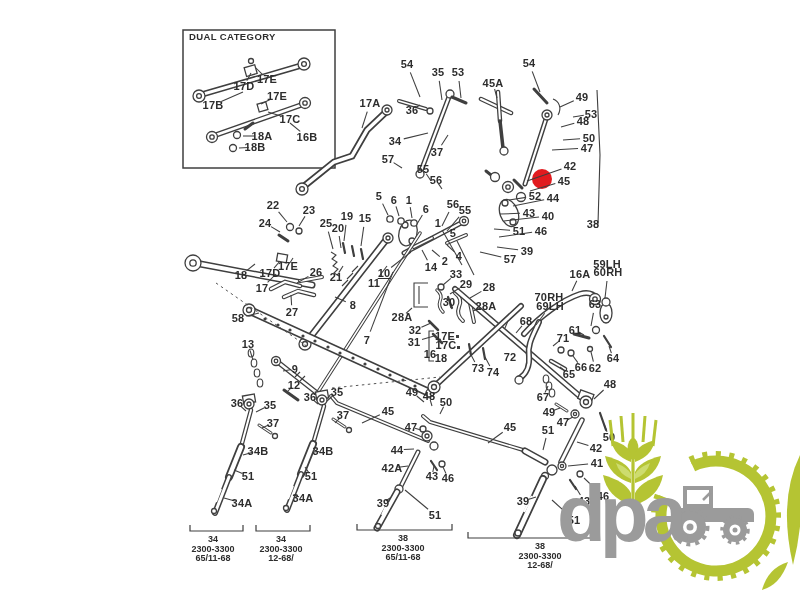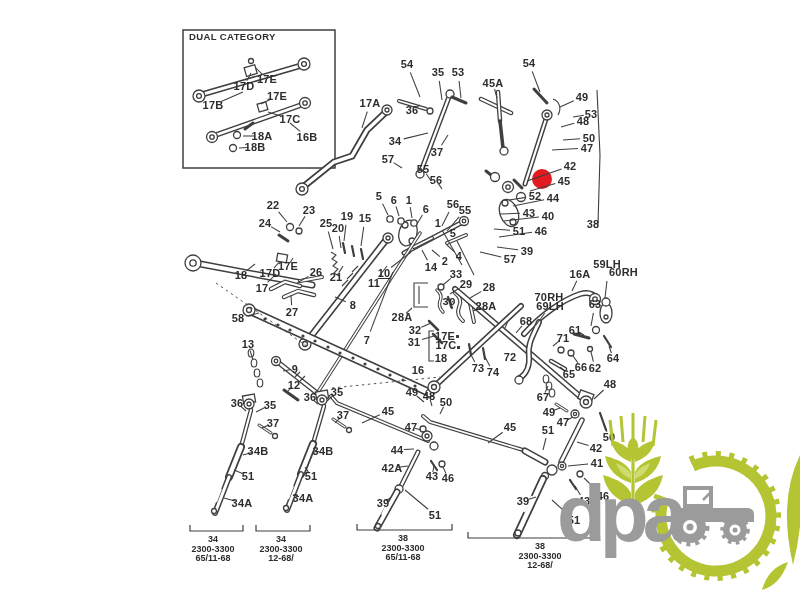--- a/index.html
+++ b/index.html
@@ -532,36 +532,36 @@
       <span class="pl" style="left: 292px; top: 312px; text-align: right;">27</span>
       <span class="pl" style="left: 238px; top: 318px;">58</span>
       <span class="pl" style="left: 353px; top: 305px;">8</span>
       <span class="pl" style="left: 367px; top: 340px;">7</span>
       <span class="pl" style="left: 248px; top: 344px;">13</span>
       <span class="pl" style="left: 295px; top: 369px;">9</span>
       <span class="pl" style="left: 294px; top: 385px;">12</span>
       <span class="pl" style="left: 456px; top: 274px;">33</span>
       <span class="pl" style="left: 466px; top: 284px;">29</span>
       <span class="pl" style="left: 489px; top: 287px;">28</span>
-      <span class="pl" style="left: 449px; top: 302px; font-family: Liberation Mono, monospace;">30</span>
+      <span class="pl" style="left: 449px; top: 302px;">30</span>
       <span class="pl" style="left: 402px; top: 317px;">28A</span>
       <span class="pl" style="left: 415px; top: 330px;">32</span>
       <span class="pl" style="left: 414px; top: 342px; text-align: center;">31</span>
       <span class="pl" style="left: 445px; top: 336px;">17E</span>
       <span class="pl" style="left: 446px; top: 345px;">17C</span>
-      <span class="pl" style="left: 418px; top: 354px; margin-top: 16px;">16</span>
+      <span class="pl" style="left: 430px; top: 354px;">16</span>
       <span class="pl" style="left: 441px; top: 358px;">18</span>
       <span class="pl" style="left: 486px; top: 306px;">28A</span>
       <span class="pl" style="left: 510px; top: 316px; margin-top: 41px;">72</span>
       <span class="pl" style="left: 526px; top: 321px;">68</span>
       <span class="pl" style="left: 549px; top: 297px;">70RH</span>
       <span class="pl" style="left: 550px; top: 306px;">69LH</span>
       <span class="pl" style="left: 580px; top: 274px;">16A</span>
       <span class="pl" style="left: 607px; top: 264px;">59LH</span>
-      <span class="pl" style="left: 608px; top: 272px; padding-left: 31px;">60RH</span>
+      <span class="pl" style="left: 608px; top: 272px;">60RH</span>
       <span class="pl" style="left: 595px; top: 304px;">63</span>
       <span class="pl" style="left: 575px; top: 330px;">61</span>
       <span class="pl" style="left: 563px; top: 338px;">71</span>
       <span class="pl" style="left: 613px; top: 358px;">64</span>
       <span class="pl" style="left: 581px; top: 367px;">66</span>
       <span class="pl" style="left: 595px; top: 368px;">62</span>
       <span class="pl" style="left: 569px; top: 374px;">65</span>
       <span class="pl" style="left: 478px; top: 368px;">73</span>
       <span class="pl" style="left: 493px; top: 372px;">74</span>
       <span class="pl" style="left: 543px; top: 397px;">67</span>

